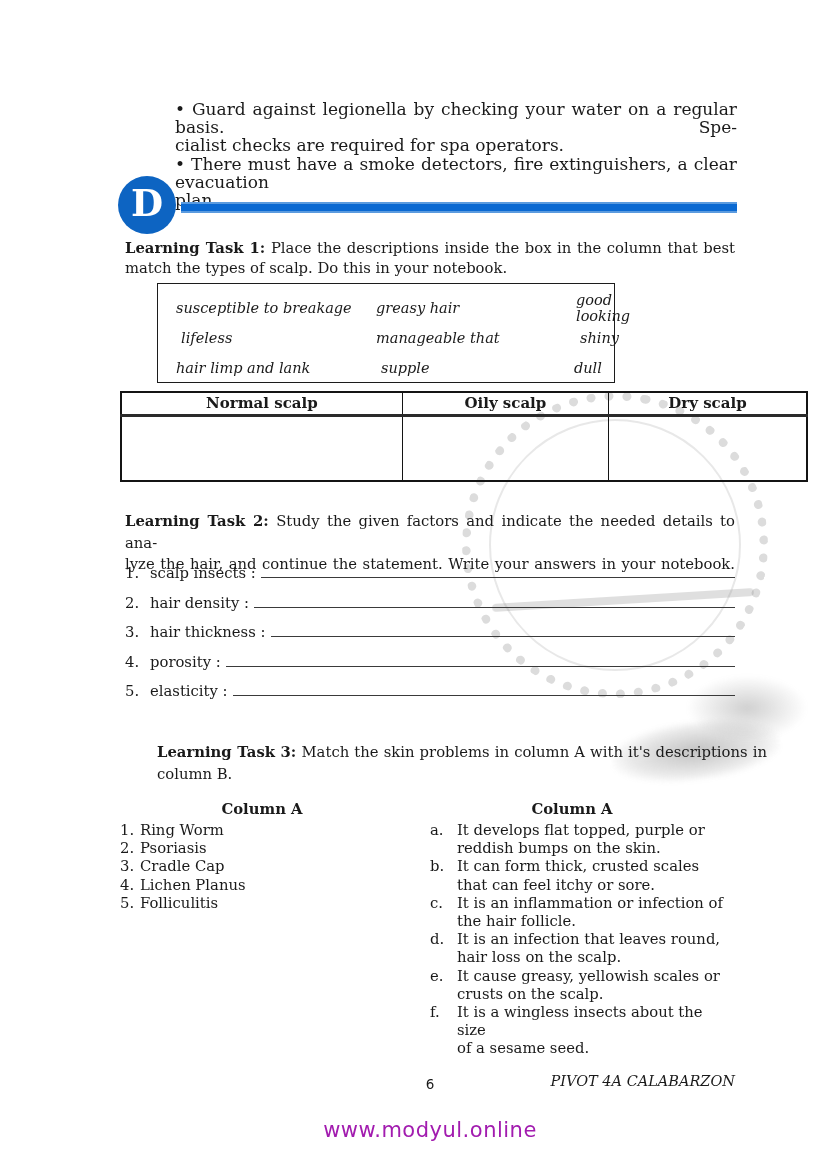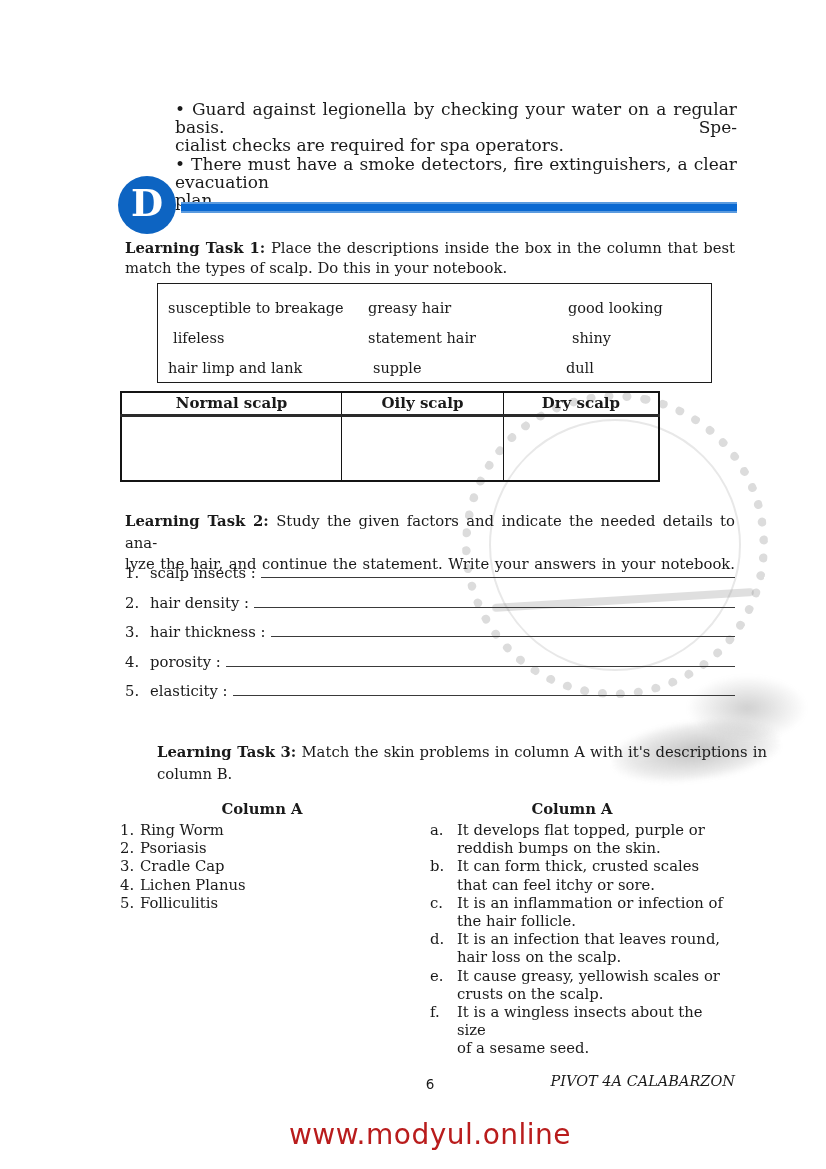--- a/index.html
+++ b/index.html
@@ -69,32 +69,33 @@
     border-top: 2px solid #5b9bdf; border-bottom: 2px solid #5b9bdf;
   }
 
   .task-head { position: absolute; left: 125px; width: 610px; font-size: 14.8px; }
   .task-head b { font-weight: bold; }
   .th1 { top: 238px; line-height: 19.5px; }
   .th2 { top: 510px; line-height: 21.5px; }
   .th3 { top: 741px; line-height: 21.5px; margin-left: 32px; }
 
   .word-bank {
-    position: absolute; left: 157px; top: 283px; width: 555px; height: 100px;
+    position: absolute; left: 157px; top: 283px; width: 458px; height: 100px;
     border: 1.5px solid #1c1c1c;
     display: grid;
     grid-template-columns: 200px 200px auto;
     grid-template-rows: 30px 30px 30px;
-    padding: 9px 0 0 10px;
+    padding: 9px 0 0 18px;
     font-size: 14.5px;
     align-items: center;
+    font-style: italic;
   }
 
   .scalp-table {
-    position: absolute; left: 120px; top: 391px; width: 540px;
+    position: absolute; left: 120px; top: 391px; width: 688px;
     border-collapse: collapse;
   }
   .scalp-table th {
     border: 1.5px solid #141414;
     border-bottom: 3px solid #2a2a2a;
     height: 23px; font-size: 15px; font-weight: bold; text-align: center;
     background: transparent;
   }
   .scalp-table td { border: 1.5px solid #141414; height: 66px; background: transparent; }
   .scalp-table { border: 2px solid #141414; }
@@ -116,22 +117,22 @@
   .col-b-list { padding-left: 13px; font-size: 14.8px; line-height: 18.2px; }
   .col-b-item { display: flex; }
   .col-b-item .letter { width: 27px; flex: none; }
   .col-b-item .desc { flex: 1; }
 
   .page-number { position: absolute; left: 420px; top: 1076px; width: 20px;
                  text-align: center; font-size: 13.5px; font-family: "DejaVu Sans", sans-serif; }
   .imprint { position: absolute; right: 91px; top: 1073px; font-size: 14.5px;
              font-style: italic; }
   .site-watermark { position: absolute; left: 125px; top: 1118px; width: 610px;
-                    text-align: center; font-size: 28px; letter-spacing: 0.5px;
-                    color: #b91c1c; font-family: "DejaVu Sans", sans-serif; }
+                    text-align: center; font-size: 21px; letter-spacing: 0.5px;
+                    color: #a21caf; font-family: "DejaVu Sans", sans-serif; }
 </style>
 </head>
 <body>
 
 <div class="page">
 
   <div class="stamp-layer">
     <div class="stamp-ring-outer"></div>
     <div class="stamp-ring-inner"></div>
     <div class="stamp-pencil"></div>
@@ -159,21 +160,21 @@
         <span>Place the descriptions inside the box  in the column that best</span>
       </span>
       <span class="line">match the types of scalp. Do this in your notebook.</span>
     </div>
 
     <div class="word-bank">
       <span>susceptible to breakage</span>
       <span>greasy hair</span>
       <span>good looking</span>
       <span style="padding-left:5px">lifeless</span>
-      <span>statement hair</span>
+      <span>manageable that</span>
       <span style="padding-left:4px">shiny</span>
       <span>hair limp and lank</span>
       <span style="padding-left:5px">supple</span>
       <span style="margin-left:-2px">dull</span>
     </div>
 
     <table class="scalp-table">
       <tbody>
           <tr>
         <th>Normal scalp</th>

